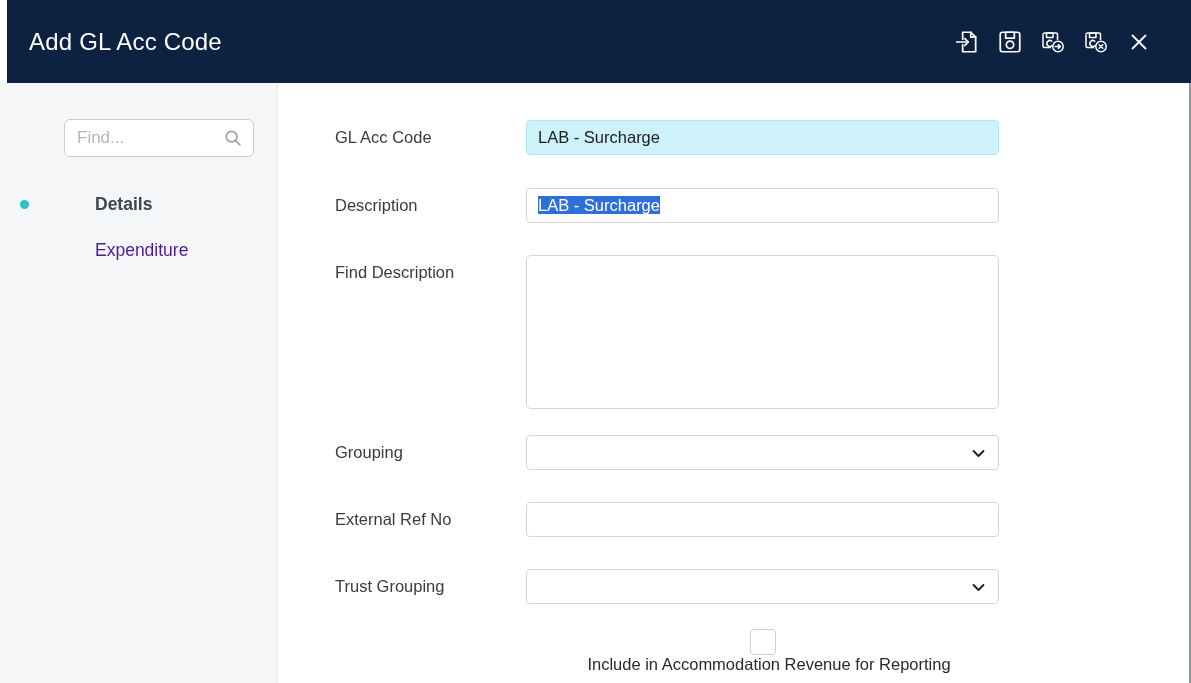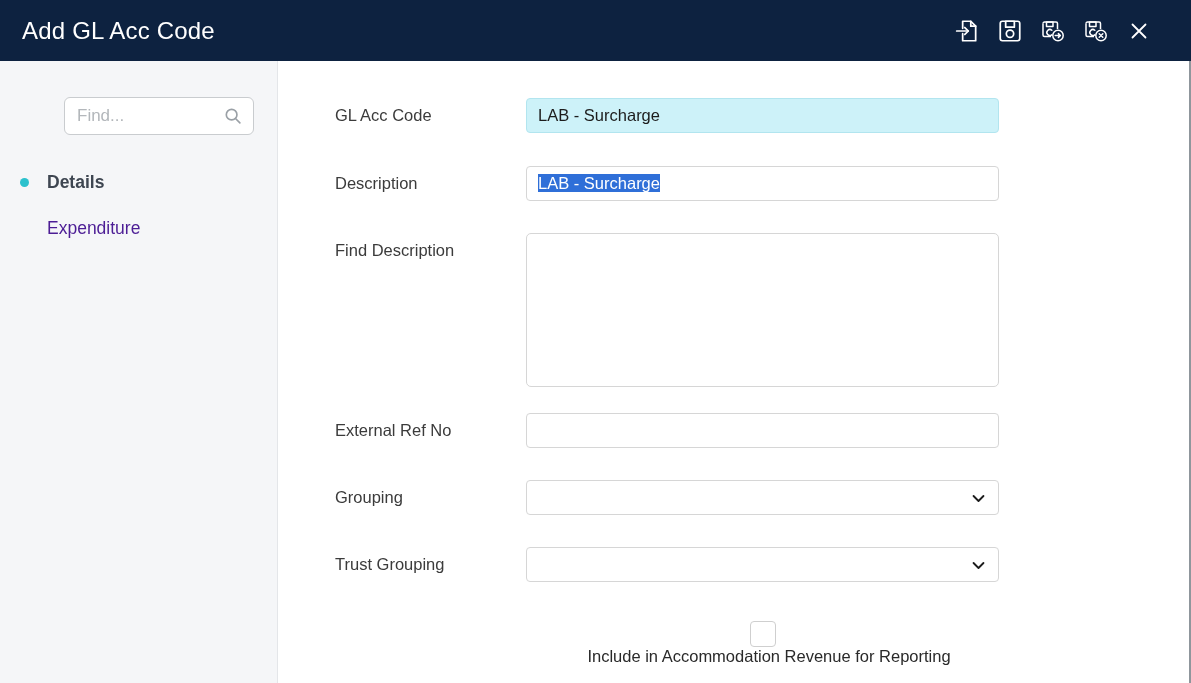--- a/index.html
+++ b/index.html
@@ -1,43 +1,43 @@
 <!DOCTYPE html>
 <html><head>
 <meta charset="utf-8">
 <style>
   * { margin:0; padding:0; box-sizing:border-box; }
   html,body { width:1191px; height:683px; overflow:hidden; background:#fff;
     font-family:"Liberation Sans", sans-serif; }
   .window { width:1191px; height:683px; display:flex; flex-direction:column; }
 
   
-  .header { height:61px; background:#0d2240; display:flex; align-items:center;
-    padding:0 39px 0 22px; flex:0 0 auto; }
+  .header { height:83px; background:#0d2240; display:flex; align-items:center;
+    padding:0 39px 0 22px; flex:0 0 auto;margin-left:7px; }
   .header-title { color:#ffffff; font-size:24px; font-weight:400; letter-spacing:.2px; }
   .header-actions { margin-left:auto; display:flex; align-items:center; gap:17px; }
   .hicon { width:26px; height:26px; display:flex; align-items:center; justify-content:center;
     cursor:pointer; }
   .hicon svg { display:block; }
 
   
   .body { flex:1; display:flex; border-right:2px solid #8f969c; min-height:0; }
 
   
   .sidebar { width:278px; background:#f5f6f8; border-right:1px solid #e4e6e9;
     padding:36px 24px 0 20px; flex:0 0 auto; }
   .findbox { position:relative; width:234px;padding-left:44px; }
   .findbox input { width:100%; height:38px; border:1px solid #c9cccf; border-radius:6px;
     background:#fff; padding:0 38px 0 12px; font-size:17px; color:#333;
     font-family:"Liberation Sans", sans-serif; outline:none; }
   .findbox input::placeholder { color:#b3b7bb; }
   .findbox .search-ic { position:absolute; right:10px; top:8px; }
   .nav { margin-top:34px; }
   .nav-item { display:flex; align-items:center; height:26px; margin-bottom:20px;
-    cursor:pointer; padding-left:0; }
+    cursor:pointer; padding-left:0;gap:48px; }
   .nav-dot { width:9px; height:9px; border-radius:50%; background:#2cc1cd;
     margin-right:18px; flex:0 0 auto; }
   .nav-dot.hidden { visibility:hidden; }
   .nav-item .nav-label { font-size:17.5px; }
   .nav-item.active .nav-label { color:#3e4651; font-weight:700; }
   .nav-item.inactive .nav-label { color:#4c1d95; font-weight:400; }
 
   
   .main { flex:1; background:#fff; padding:37px 9px 0 57px; }
   .row { display:flex; align-items:flex-start; }
@@ -61,21 +61,21 @@
   .checkrow { display:flex; align-items:center;flex-direction:column; }
   .checkbox { width:26px; height:26px; border:1px solid #cfcfcf; border-radius:4px;
     background:#fff; cursor:pointer; flex:0 0 auto; }
   .checklabel { margin-left:13px; font-size:16.5px; color:#2a2a2a; }
 
   .mb-gl { margin-bottom:33px; }
   .mb-desc { margin-bottom:32px; }
   .mb-long { margin-bottom:26px; }
   .mb-ext { margin-bottom:32px; }
   .mb-grp { margin-bottom:32px; }
-  .mb-trust { margin-bottom:39px; }
+  .mb-trust { margin-bottom:25px; }
 </style>
 </head>
 <body>
 
 <div class="window">
 
   <div class="header">
     <div class="header-title">Add GL Acc Code</div>
     <div class="header-actions">
 
@@ -168,41 +168,41 @@
         </div>
       </div>
 
       <div class="row mb-long">
         <div class="flabel">Find Description</div>
         <div class="control">
           <textarea class="textarea" style=""></textarea>
         </div>
       </div>
 
-      <div class="row mb-ext">
-        <div class="flabel">External Ref No</div>
-        <div class="control">
-          <input class="tb" type="text" value="" style="">
-        </div>
-      </div>
-
       <div class="row mb-grp">
         <div class="flabel">Grouping</div>
         <div class="control">
           <div class="selectbox">
             <span></span>
             <span class="chev">
               <svg width="17" height="17" viewBox="0 0 24 24" fill="none" stroke="#1c1c1c" stroke-width="2.6" stroke-linecap="round" stroke-linejoin="round">
                 <path d="M5 8.5 L12 15.5 L19 8.5"></path>
               </svg>
             </span>
           </div>
         </div>
       </div>
 
+      <div class="row mb-ext">
+        <div class="flabel">External Ref No</div>
+        <div class="control">
+          <input class="tb" type="text" value="" style="">
+        </div>
+      </div>
+
       <div class="row mb-trust">
         <div class="flabel">Trust Grouping</div>
         <div class="control">
           <div class="selectbox">
             <span></span>
             <span class="chev">
               <svg width="17" height="17" viewBox="0 0 24 24" fill="none" stroke="#1c1c1c" stroke-width="2.6" stroke-linecap="round" stroke-linejoin="round">
                 <path d="M5 8.5 L12 15.5 L19 8.5"></path>
               </svg>
             </span>

